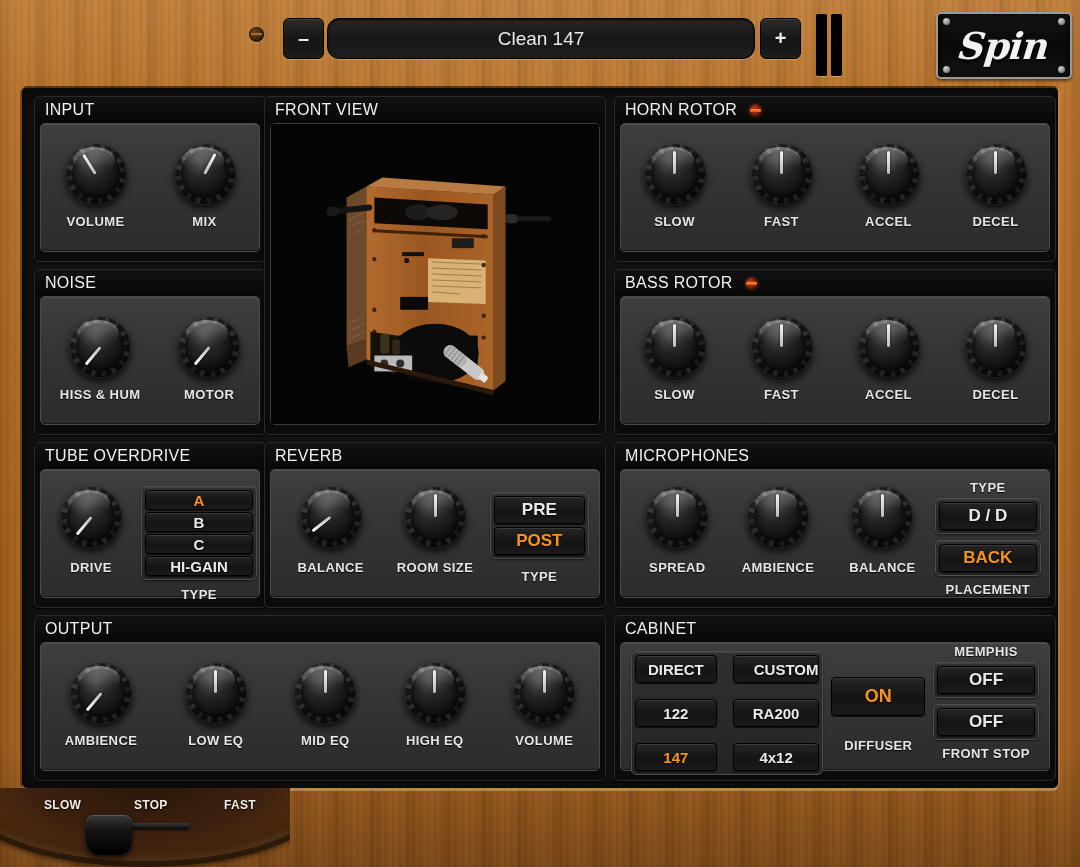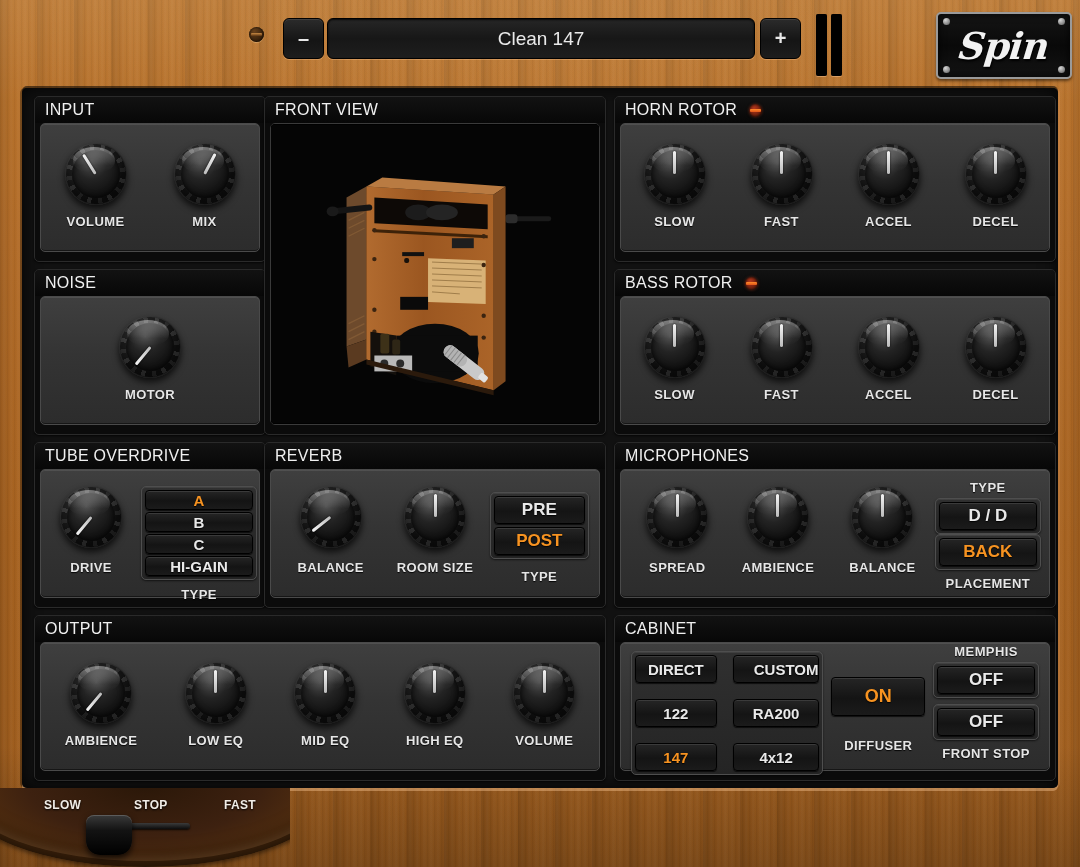--- a/index.html
+++ b/index.html
@@ -39,21 +39,21 @@
     border:1px solid #000;border-radius:6px;
     box-shadow:0 1px 0 rgba(255,200,150,.35), inset 0 1px 0 rgba(255,255,255,.10);
     color:#e8e8e8;font-size:20px;font-weight:bold;
     display:flex;align-items:center;justify-content:center;cursor:pointer;
   }
   #preset-minus{left:283px;}
   #preset-plus{left:760px;}
   #preset-display{
     position:absolute;left:327px;top:18px;width:426px;height:39px;
     background:linear-gradient(180deg,#262626,#171717 50%,#1e1e1e);
-    border:1px solid #000;border-radius:6px;
+    border:1px solid #000;border-radius:12px;
     box-shadow:0 1px 0 rgba(255,200,150,.35), inset 0 1px 2px rgba(0,0,0,.8);
     color:#e9e9e9;font-size:19px;
     display:flex;align-items:center;justify-content:center;cursor:pointer;
   }
   .vent{
     position:absolute;top:14px;width:11px;height:62px;background:#000;
     border-radius:2px;
     box-shadow:0 1px 0 rgba(255,205,155,.45), inset 0 0 3px #000;
   }
   #vent-1{left:816px;}
@@ -266,20 +266,29 @@
       <div class="phead">NOISE</div>
       <div class="pbody" style="height:127px;">
         <div style="display:flex;justify-content:space-around;padding-top:19px;">
           <div class="knob-cell">
             <div class="knob">
               <div class="scallop"></div>
               <div class="cap"></div>
               <div class="gloss"></div>
               <div class="ptr" style="transform: translateY(-100%) rotate(-140deg);"></div>
             </div>
+            <div class="klabel">HISS &amp; HUM</div>
+          </div>
+          <div class="knob-cell">
+            <div class="knob">
+              <div class="scallop"></div>
+              <div class="cap"></div>
+              <div class="gloss"></div>
+              <div class="ptr" style="transform: translateY(-100%) rotate(-140deg);"></div>
+            </div>
             <div class="klabel">MOTOR</div>
           </div>
         </div>
       </div>
     </div>
 
     <div class="panel" style="left:12px;top:354px;width:230px;height:164px;">
       <div class="phead">TUBE OVERDRIVE</div>
       <div class="pbody" style="height:127px;">
         <div style="display:flex;padding:16px 0 0 0;">
@@ -615,21 +624,21 @@
             <div class="knob">
               <div class="scallop"></div>
               <div class="cap"></div>
               <div class="gloss"></div>
               <div class="ptr" style="transform: translateY(-100%) rotate(0deg);"></div>
             </div>
             <div class="klabel" style="margin-top:12px;">BALANCE</div>
           </div>
           <div style="width:110px;margin-top:-6px;">
             <div class="sublabel" style="margin-bottom:3px;">TYPE</div>
-            <div class="btn-group" style="">
+            <div class="btn-group" style="margin-bottom:6px;">
               <div class="sbtn" style="height:26px;width:100%;font-size:17px;">D / D</div>
             </div>
             <div class="btn-group">
               <div class="sbtn on" style="height:26px;width:100%;font-size:17px;">BACK</div>
             </div>
             <div class="sublabel" style="margin-top:6px;">PLACEMENT</div>
           </div>
         </div>
       </div>
     </div>

